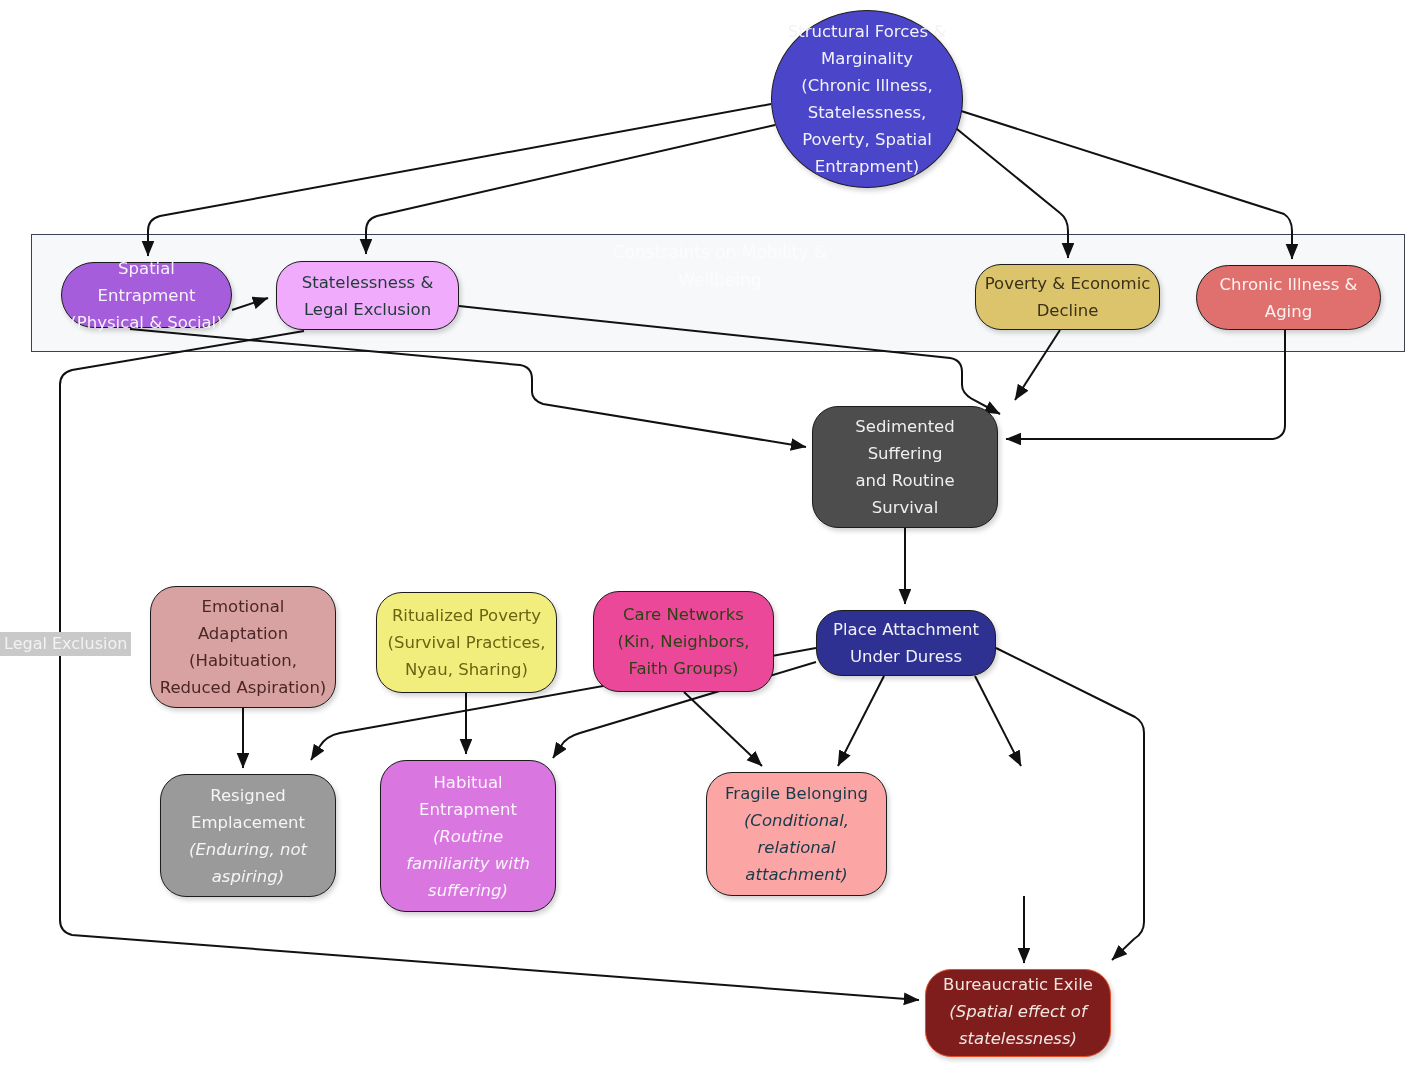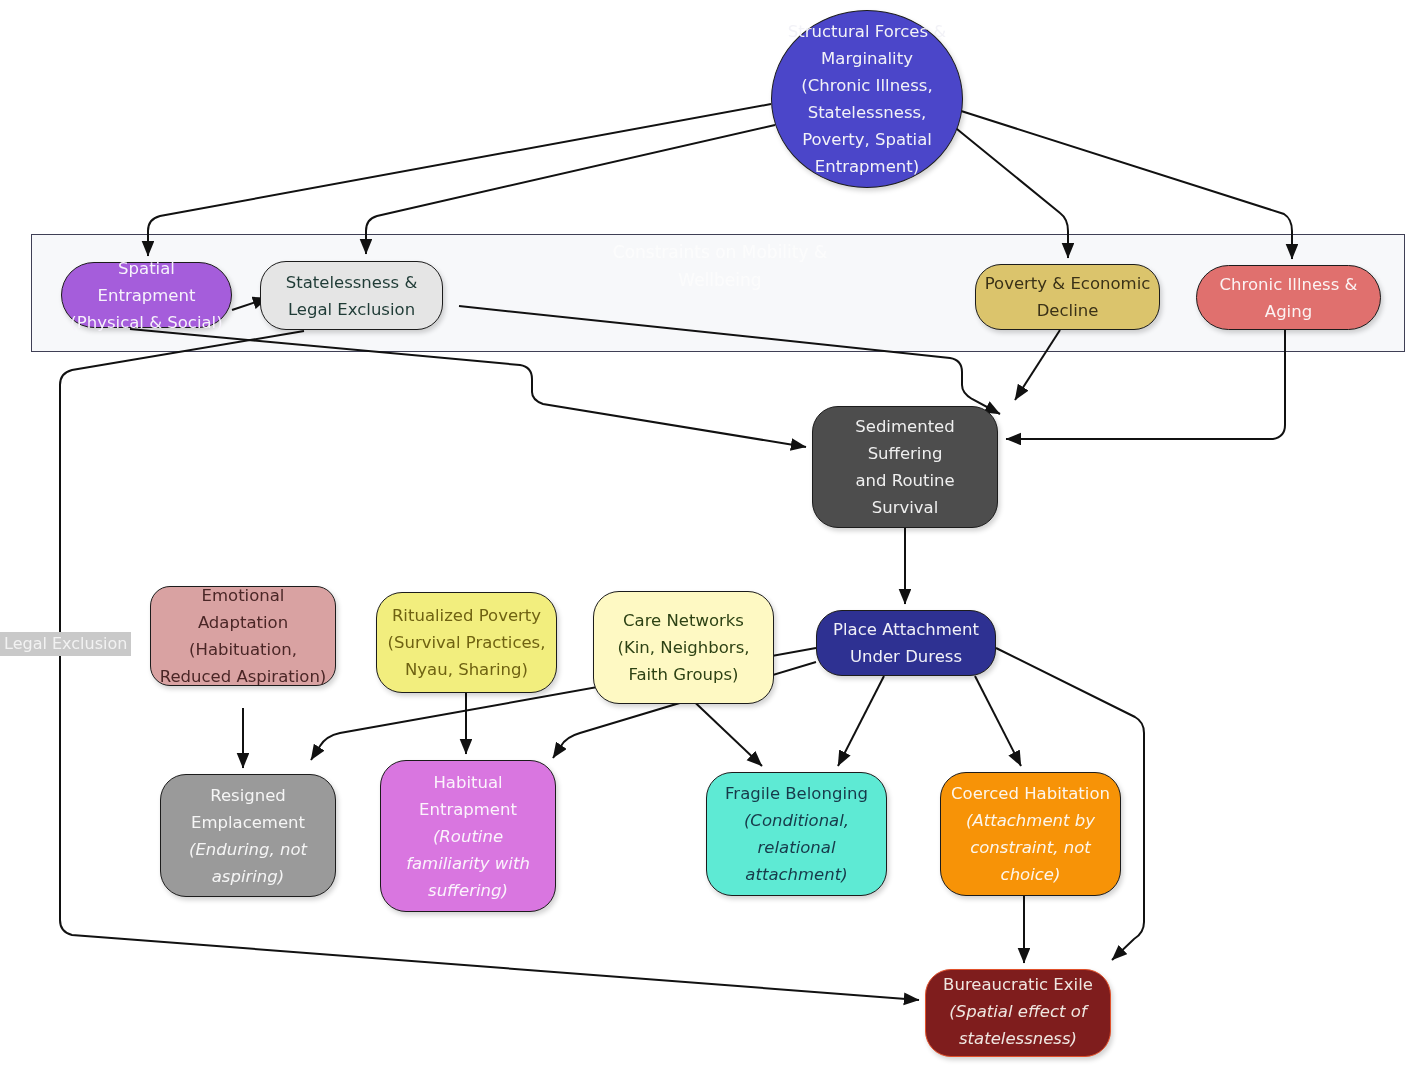--- a/index.html
+++ b/index.html
@@ -112,21 +112,21 @@
         <div>Poverty, Spatial</div>
         <div>Entrapment)</div>
       </div>
     </div>
     <div class="node n-stadium" style="left: 61px; top: 262px; width: 171px; height: 66px; background: rgb(165, 93, 219); color: rgb(246, 242, 251); border-color: rgb(28, 28, 28); text-align: center;">
       <div class="lines">
         <div>Spatial Entrapment</div>
         <div>(Physical &amp; Social)</div>
       </div>
     </div>
-    <div class="node n-round" style="left: 260px; top: 261px; width: 183px; height: 69px; background: #e5e5e5; color: rgb(31, 59, 54); border-color: rgb(28, 28, 28);">
+    <div class="node n-round" style="left: 276px; top: 261px; width: 183px; height: 69px; background: #f0abfc; color: rgb(31, 59, 54); border-color: rgb(28, 28, 28);">
       <div class="lines">
         <div>Statelessness &amp;</div>
         <div>Legal Exclusion</div>
       </div>
     </div>
     <div class="node n-round" style="left: 975px; top: 264px; width: 185px; height: 66px; background: rgb(219, 196, 108); color: rgb(58, 49, 23); border-color: rgb(28, 28, 28);">
       <div class="lines">
         <div>Poverty &amp; Economic</div>
         <div>Decline</div>
       </div>
@@ -138,36 +138,36 @@
       </div>
     </div>
     <div class="node n-round" style="left: 812px; top: 406px; width: 186px; height: 122px; background: rgb(77, 77, 77); color: rgb(239, 239, 239); border-color: rgb(28, 28, 28);">
       <div class="lines">
         <div>Sedimented</div>
         <div>Suffering</div>
         <div>and Routine</div>
         <div>Survival</div>
       </div>
     </div>
-    <div class="node n-round" style="left: 150px; top: 586px; width: 186px; height: 100px; background: rgb(217, 162, 162); color: rgb(74, 38, 38); border-color: rgb(28, 28, 28); border-radius: 20px;">
+    <div class="node n-round" style="left: 150px; top: 586px; width: 186px; height: 122px; background: rgb(217, 162, 162); color: rgb(74, 38, 38); border-color: rgb(28, 28, 28);">
       <div class="lines">
         <div>Emotional</div>
         <div>Adaptation</div>
         <div>(Habituation,</div>
         <div>Reduced Aspiration)</div>
       </div>
     </div>
     <div class="node n-round" style="left: 376px; top: 592px; width: 181px; height: 101px; background: rgb(242, 238, 126); color: rgb(111, 98, 18); border-color: rgb(28, 28, 28);">
       <div class="lines">
         <div>Ritualized Poverty</div>
         <div>(Survival Practices,</div>
         <div>Nyau, Sharing)</div>
       </div>
     </div>
-    <div class="node n-round" style="left: 593px; top: 591px; width: 181px; height: 113px; background: #fef9c3; color: rgb(45, 66, 20); border-color: rgb(28, 28, 28);">
+    <div class="node n-round" style="left: 593px; top: 591px; width: 181px; height: 101px; background: #ec4899; color: rgb(45, 66, 20); border-color: rgb(28, 28, 28);">
       <div class="lines">
         <div>Care Networks</div>
         <div>(Kin, Neighbors,</div>
         <div>Faith Groups)</div>
       </div>
     </div>
     <div class="node n-round" style="left: 160px; top: 774px; width: 176px; height: 123px; background: rgb(154, 154, 154); color: rgb(245, 245, 245); border-color: rgb(28, 28, 28);">
       <div class="lines">
         <div>Resigned</div>
         <div>Emplacement</div>
@@ -183,36 +183,28 @@
     </div>
     <div class="node n-round" style="left: 380px; top: 760px; width: 176px; height: 152px; background: rgb(217, 118, 224); color: rgb(251, 244, 252); border-color: rgb(28, 28, 28);">
       <div class="lines">
         <div>Habitual</div>
         <div>Entrapment</div>
         <div class="it">(Routine</div>
         <div class="it">familiarity with</div>
         <div class="it">suffering)</div>
       </div>
     </div>
-    <div class="node n-round" style="left: 706px; top: 772px; width: 181px; height: 124px; background: #5eead4; color: rgb(23, 58, 74); border-color: rgb(28, 28, 28);">
+    <div class="node n-round" style="left: 706px; top: 772px; width: 181px; height: 124px; background: #fca5a5; color: rgb(23, 58, 74); border-color: rgb(28, 28, 28);">
       <div class="lines">
         <div>Fragile Belonging</div>
         <div class="it">(Conditional,</div>
         <div class="it">relational</div>
         <div class="it">attachment)</div>
       </div>
     </div>
-    <div class="node n-round" style="left: 940px; top: 772px; width: 181px; height: 124px; background: rgb(247, 147, 7); color: rgb(253, 246, 236); border-color: rgb(28, 28, 28);">
-      <div class="lines">
-        <div>Coerced Habitation</div>
-        <div class="it">(Attachment by</div>
-        <div class="it">constraint, not</div>
-        <div class="it">choice)</div>
-      </div>
-    </div>
     <div class="node n-round" style="left: 925px; top: 969px; width: 186px; height: 88px; background: #7f1d1d; color: rgb(239, 230, 224); border-color: rgb(225, 80, 42); align-items: flex-end;">
       <div class="lines">
         <div>Bureaucratic Exile</div>
         <div class="it">(Spatial effect of</div>
         <div class="it">statelessness)</div>
       </div>
     </div>
     <div class="edge-label" style="left: 0px; top: 632px;">Legal Exclusion</div>
   </div>
 

